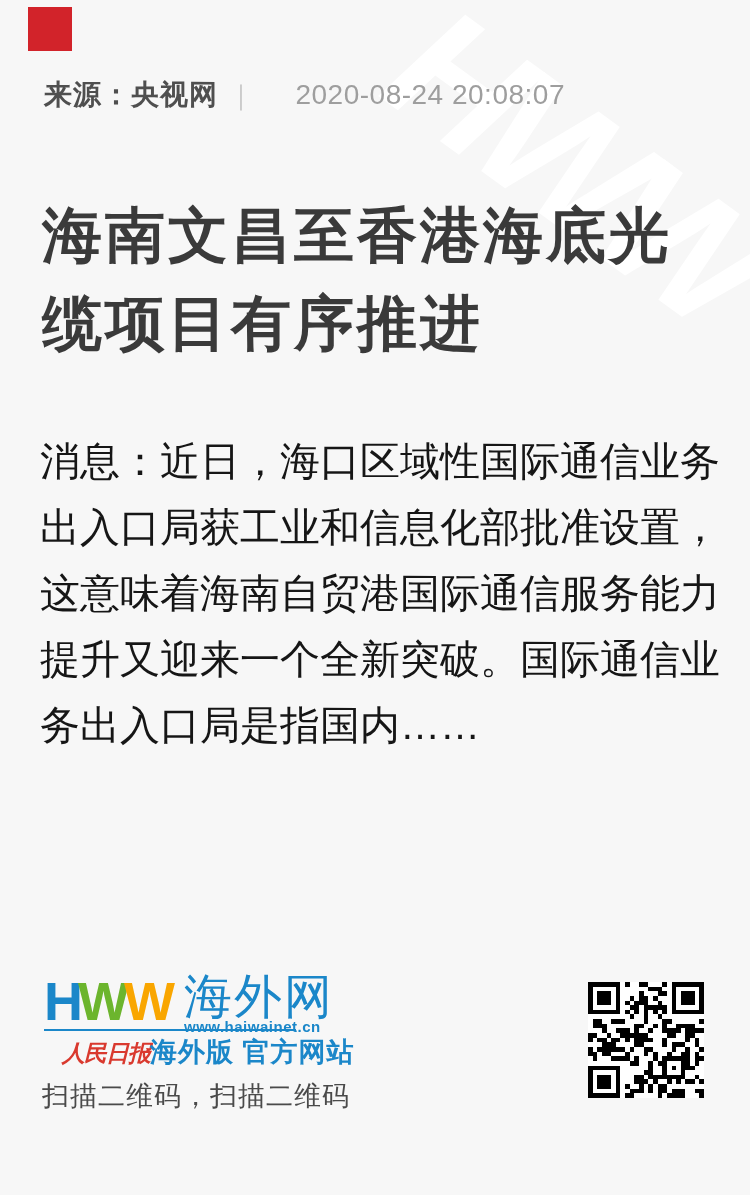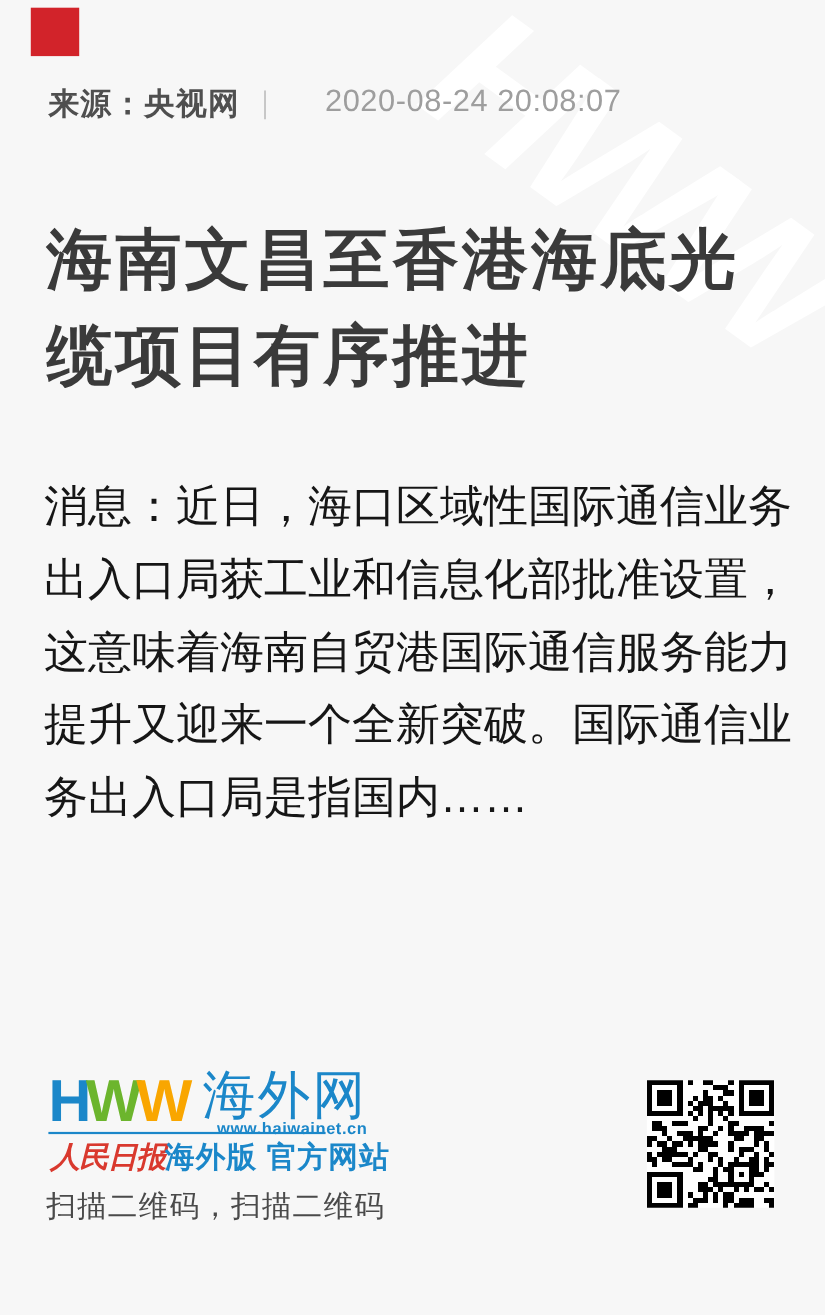--- a/index.html
+++ b/index.html
@@ -21,21 +21,21 @@
   }
   .watermark{
     position:absolute; left:455px; top:-15px;
     transform:rotate(36deg); transform-origin:0 0;
     font-size:170px; line-height:0.9; font-weight:900; font-style:italic;
     letter-spacing:-12px; color:var(--watermark); white-space:nowrap;
     user-select:none; pointer-events:none;
   }
   .meta{
     position:absolute; left:44px; top:76px;
-    display:flex; align-items:flex-start; white-space:nowrap;
+    display:flex; align-items:center; white-space:nowrap;
   }
   .meta-source{font-size:28px; font-weight:bold; color:var(--meta-text); letter-spacing:1px;}
   .meta-sep{font-size:26px; color:var(--meta-separator); margin:0 14px 0 10px;}
   .meta-time{font-size:28px; color:var(--meta-time); letter-spacing:0.5px;margin-left:28px;}
   .title{
     position:absolute; left:42px; top:192px; width:675px; margin:0;
     font-size:60px; line-height:88px; font-weight:900;
     letter-spacing:3px; color:var(--title);
   }
   .excerpt{
@@ -46,27 +46,27 @@
   .hww{
     position:absolute; left:44px; top:974px;
     font-size:54px; line-height:54px; font-weight:900; letter-spacing:-5px;
     white-space:nowrap;
   }
   .c-blue{color:var(--brand-blue);}
   .c-green{color:var(--logo-green);}
   .c-orange{color:var(--logo-orange);}
   .site-col{position:absolute; left:184px; top:976px; display:flex; flex-direction:column;}
   .site-name{font-size:48px; font-weight:normal; color:var(--brand-blue); letter-spacing:2px; line-height:42px;}
-  .site-url{font-size:15px; font-weight:bold; color:var(--brand-blue); letter-spacing:0.5px; line-height:16px; margin-top:1px;text-align:right;}
+  .site-url{font-size:15px; font-weight:bold; color:var(--brand-blue); letter-spacing:0.5px; line-height:16px; margin-top:1px;}
   .logo-divider{position:absolute; left:44px; top:1029px; width:252px; height:2px; background:var(--brand-blue);}
   .logo-sub{position:absolute; left:46px; top:1034px; display:flex; align-items:baseline; white-space:nowrap;}
   .paper{
     font-family:"Liberation Serif","DejaVu Serif",serif;
-    font-size:27px; font-weight:bold; font-style:italic;
-    color:var(--brand-red); letter-spacing:-1px;
+    font-size:23px; font-weight:bold; font-style:italic;
+    color:var(--brand-red); letter-spacing:-1px;margin-left:16px;
   }
   .tagline{font-size:27px; font-weight:700; color:var(--brand-blue); letter-spacing:1px;}
   .scan-hint{
     position:absolute; left:42px; top:1078px;
     font-size:27px; color:var(--scan-text); letter-spacing:1px;
   }
   .qr{position:absolute; left:588px; top:982px; width:116px; height:116px;}
 </style>
 </head>
 <body>

